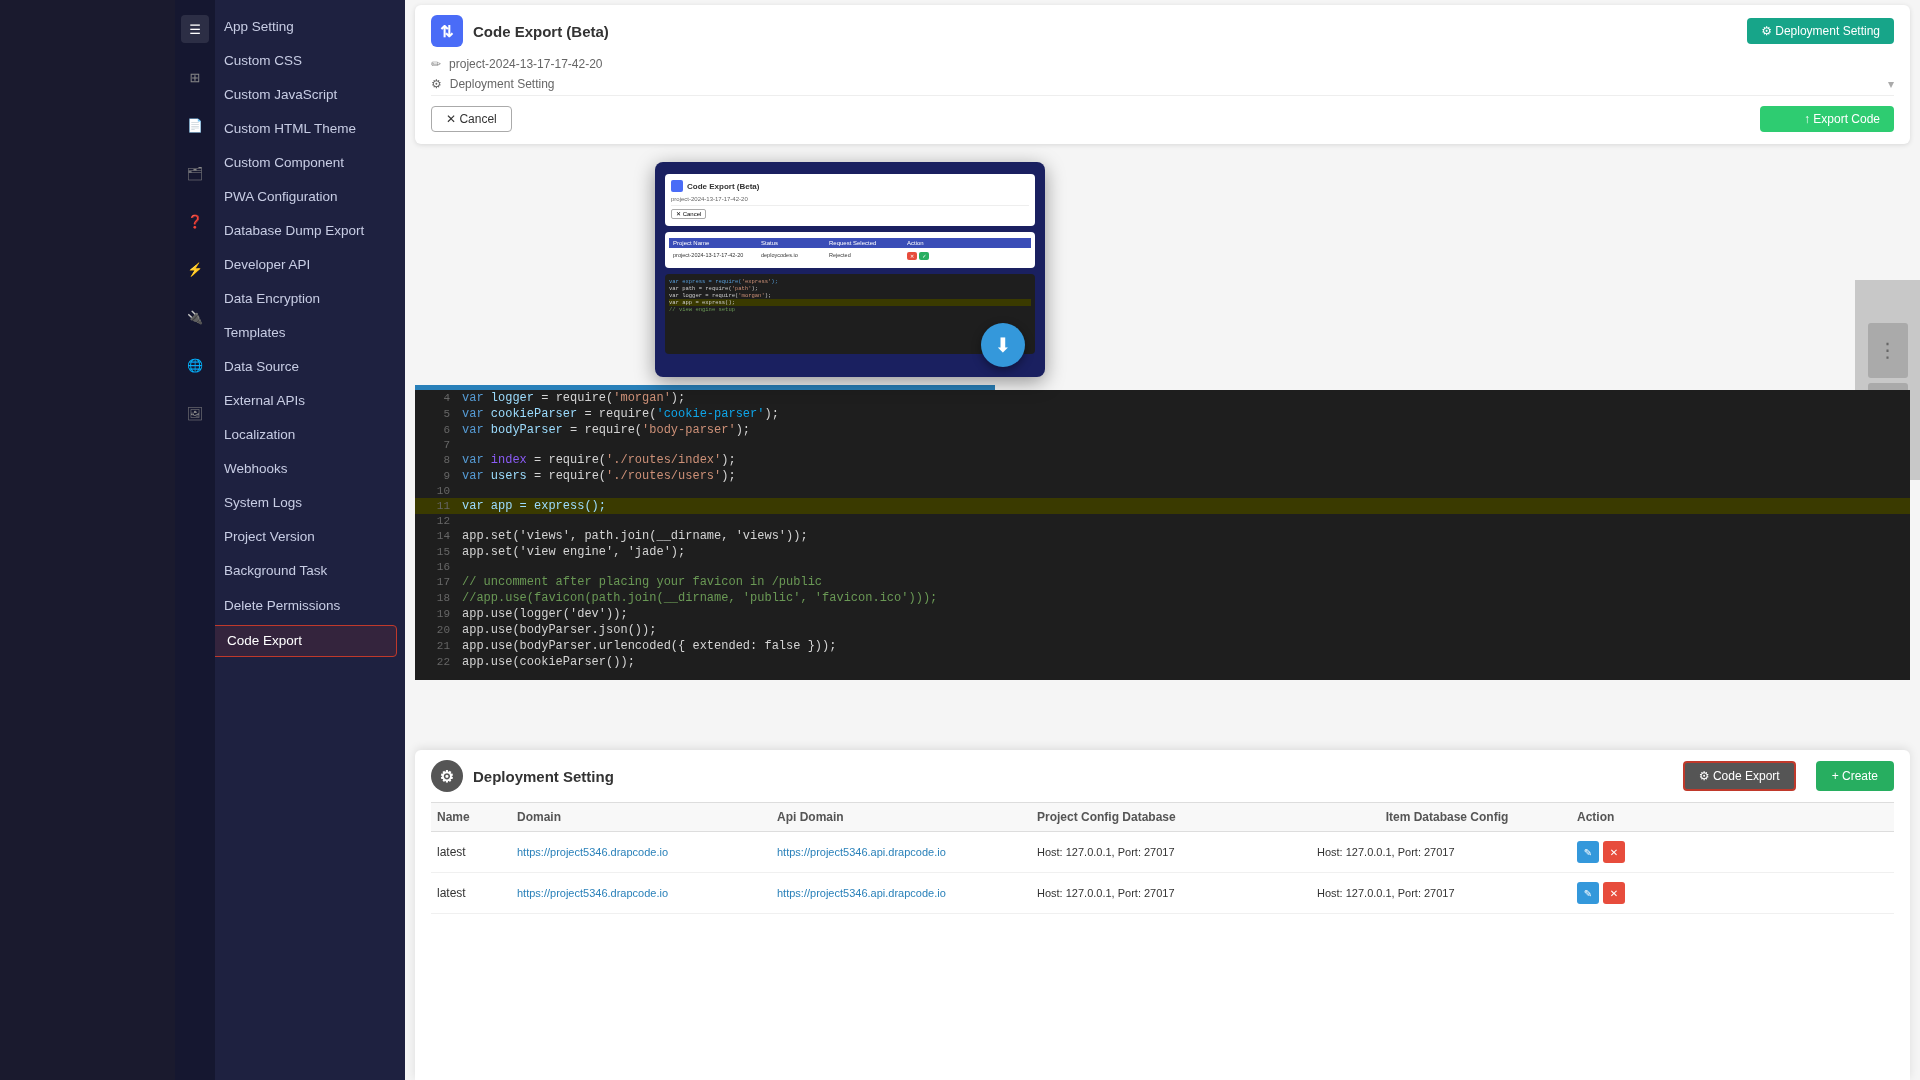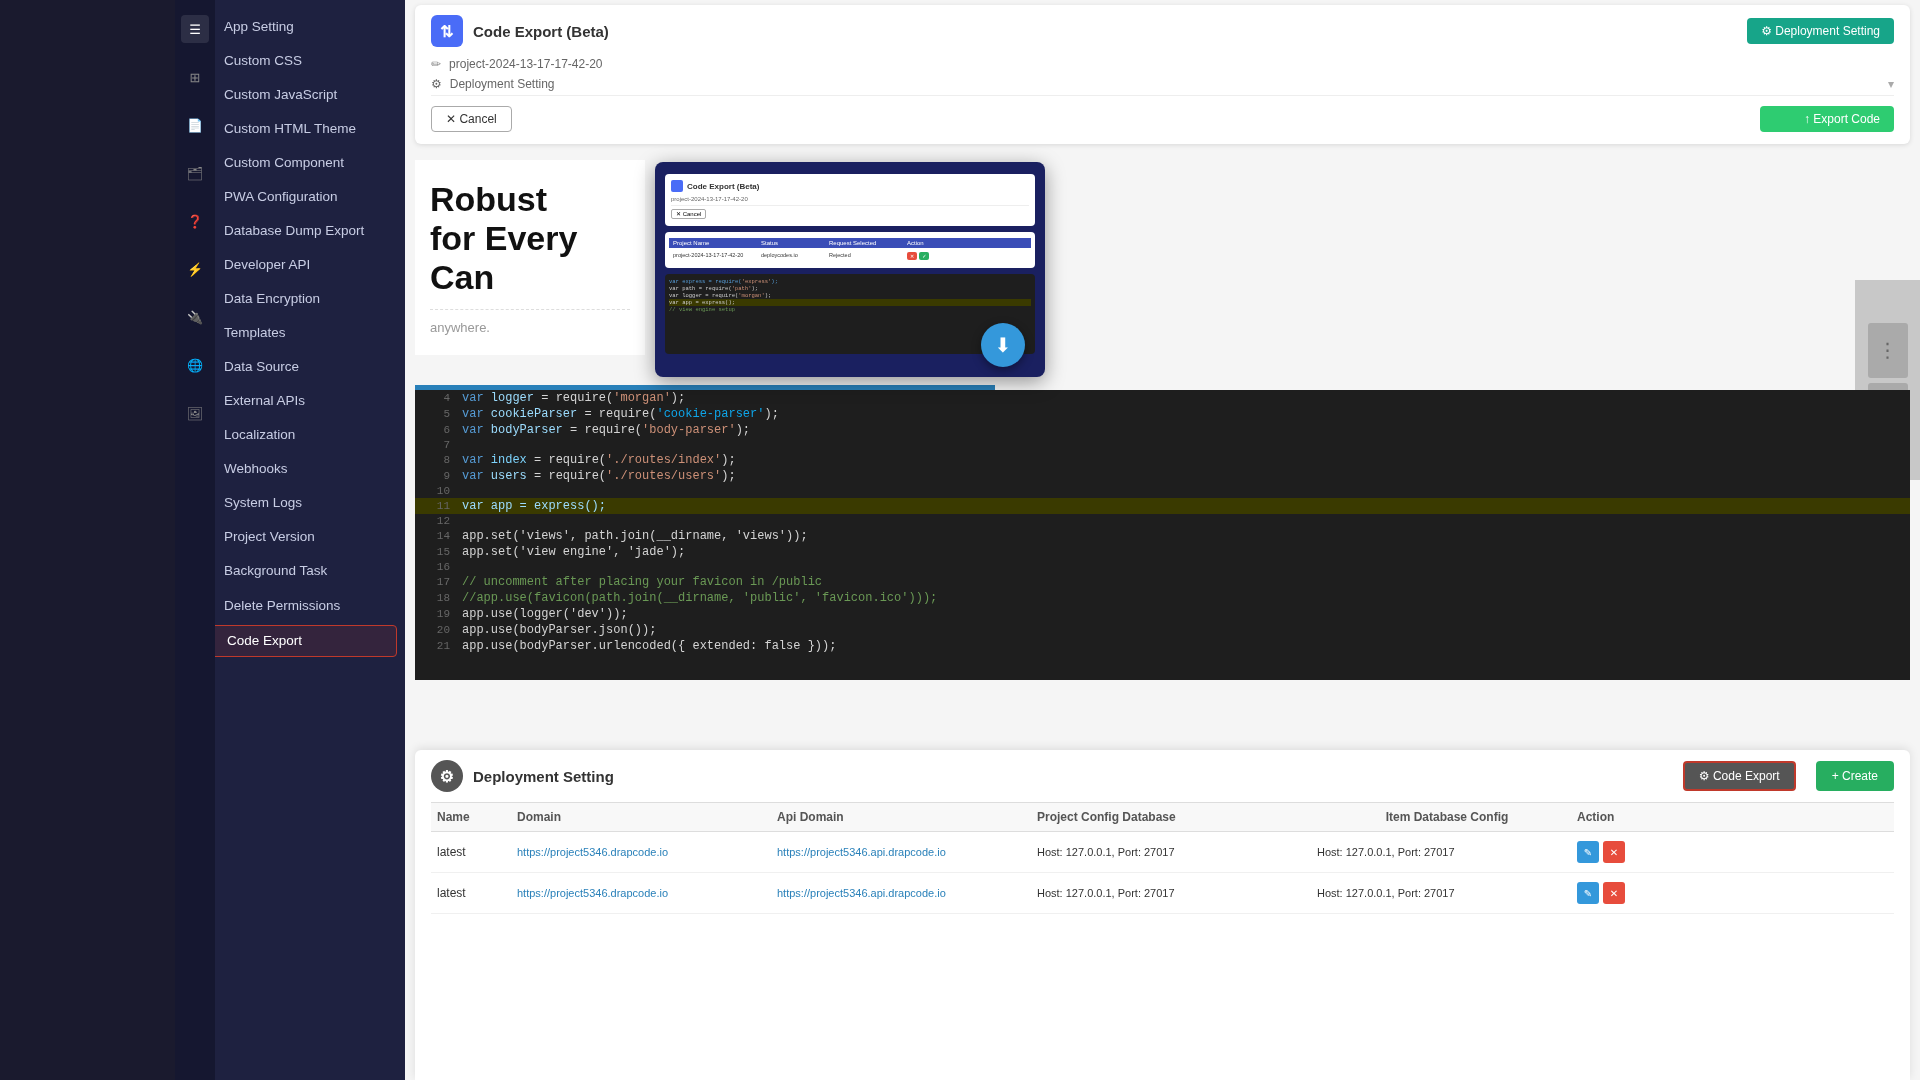--- a/index.html
+++ b/index.html
@@ -368,28 +368,20 @@
         <span>Deployment Setting</span>
       </div>
       <span style="color:#aaa;">▾</span>
     </div>
     <div class="btn-group">
       <button class="btn-cancel">✕ Cancel</button>
       <button class="btn-export" style="margin-left:auto;padding-left:44px;">↑ Export Code</button>
     </div>
   </div>
 
-  <div style="position:absolute;top:160px;left:10px;width:230px;background:#fff;padding:20px 15px;">
-    <div style="font-size:34px;font-weight:900;color:#111;line-height:1.15;">
-      <div>Robust</div>
-      <div>for Every</div>
-      <div>Can</div>
-    </div>
-    <div style="margin-top:12px;color:#999;font-size:13px;border-top:1px dashed #ddd;padding-top:10px;">anywhere.</div>
-  </div>
 
   <div style="position:absolute;top:162px;left:250px;width:390px;height:215px;background:#1a2060;border-radius:8px;overflow:hidden;z-index:10;box-shadow:0 5px 20px rgba(0,0,0,0.4);">
 
     <div style="background:#fff;margin:12px 10px 6px;border-radius:4px;padding:6px;">
       <div style="font-size:8px;font-weight:600;color:#333;margin-bottom:4px;display:flex;align-items:center;gap:4px;">
         <span style="width:12px;height:12px;background:#4a6cf7;border-radius:2px;display:inline-block;"></span>
         Code Export (Beta)
       </div>
       <div style="font-size:6px;color:#666;margin-bottom:3px;">project-2024-13-17-17-42-20</div>
       <div style="background:#eee;height:1px;margin-bottom:4px;"></div>
@@ -439,21 +431,21 @@
         <div class="code-line">
           <span class="line-num">6</span>
           <span class="code-text"><span style="color:#569cd6">var</span> <span style="color:#9cdcfe">bodyParser</span> = require(<span style="color:#ce9178">'body-parser'</span>);</span>
         </div>
         <div class="code-line">
           <span class="line-num">7</span>
           <span class="code-text"></span>
         </div>
         <div class="code-line">
           <span class="line-num">8</span>
-          <span class="code-text"><span style="color:#569cd6">var</span> <span style="color:#7dd3fc">index</span> = require(<span style="color:#ce9178">'./routes/index'</span>);</span>
+          <span class="code-text"><span style="color:#569cd6">var</span> <span style="color:#8b5cf6">index</span> = require(<span style="color:#ce9178">'./routes/index'</span>);</span>
         </div>
         <div class="code-line">
           <span class="line-num">9</span>
           <span class="code-text"><span style="color:#569cd6">var</span> <span style="color:#9cdcfe">users</span> = require(<span style="color:#ce9178">'./routes/users'</span>);</span>
         </div>
         <div class="code-line">
           <span class="line-num">10</span>
           <span class="code-text"></span>
         </div>
         <div class="code-line code-highlight">
@@ -488,20 +480,24 @@
           <span class="line-num">19</span>
           <span class="code-text">app.use(logger('dev'));</span>
         </div>
         <div class="code-line">
           <span class="line-num">20</span>
           <span class="code-text">app.use(bodyParser.json());</span>
         </div>
         <div class="code-line">
           <span class="line-num">21</span>
           <span class="code-text">app.use(bodyParser.urlencoded({ extended: false }));</span>
+        </div>
+        <div class="code-line">
+          <span class="line-num">22</span>
+          <span class="code-text">app.use(cookieParser());</span>
         </div>
       </div>
   </div>
 
   <div style="position:absolute;top:385px;left:10px;width:580px;height:12px;background:#2980b9;"></div>
 
   <div style="position:absolute;top:397px;left:10px;width:965px;height:70px;background:#2980b9;display:flex;align-items:center;justify-content:center;">
     <span class="drapcode-logo">drapcode</span>
   </div>
 

